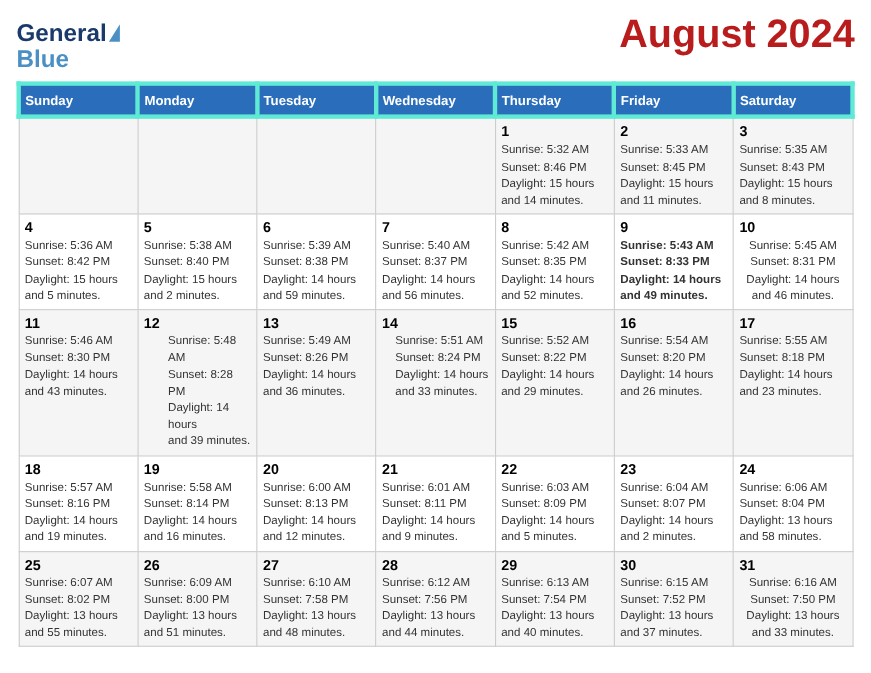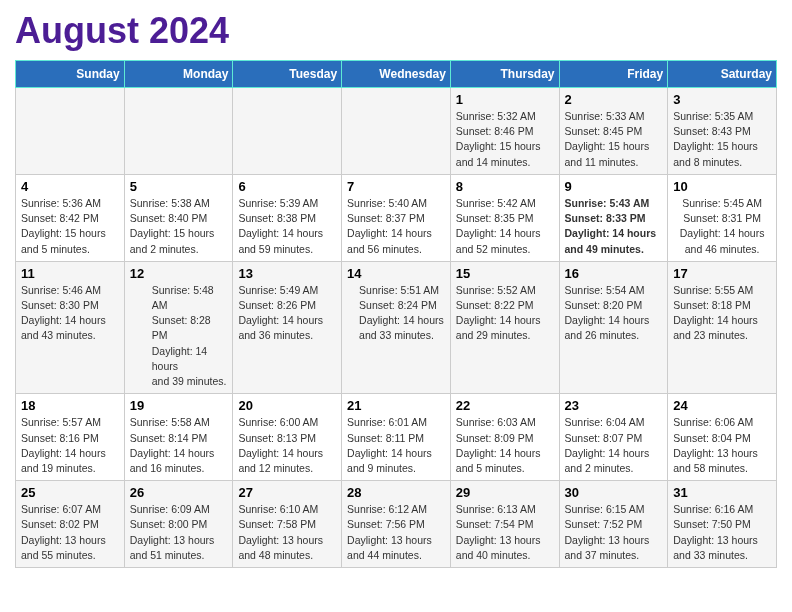--- a/index.html
+++ b/index.html
@@ -36,42 +36,42 @@
       display: inline-block;
       margin-left: 2px;
       vertical-align: middle;
     }
     .title-area {
       text-align: right;
     }
     .month-title {
       font-size: 36px;
       font-weight: bold;
-      color: #4c1d95;
+      color: #b91c1c;
     }
     .subtitle {
       font-size: 16px;
       font-weight: bold;
       color: #222;
     }
     table {
       width: 100%;
       border-collapse: collapse;
       font-size: 11px;
     }
     thead tr {
       background-color: #2a6ebb;
       color: white;
     }
     thead th {
       padding: 6px 4px;
-      text-align: right;
+      text-align: left;
       font-size: 12px;
       font-weight: bold;
-      border: 1px solid #5eead4;
+      border: 4px solid #5eead4;
     }
     tbody tr {
       vertical-align: top;
     }
     tbody td {
       border: 1px solid #ccc;
       padding: 4px 5px;
       vertical-align: top;
       min-height: 80px;
       height: 80px;
@@ -95,20 +95,27 @@
       line-height: 1.45;
     }
     .empty-cell {
       background-color: #f9f9f9;
     }
   </style>
 </head>
 <body>
 
 <div class="header-area">
+  <div class="logo">
+    <div style="display:flex; align-items:center;">
+      <span class="logo-text">General</span>
+      <span class="logo-triangle"></span>
+    </div>
+    <span class="logo-text" style="color:#4a90c4;">Blue</span>
+  </div>
   <div class="title-area">
     <div class="month-title">August 2024</div>
   </div>
 </div>
 
 <table>
   <thead>
     <tr>
     <th>Sunday</th>
         <th>Monday</th>
@@ -338,20 +345,20 @@
         </td>
         <td>
           <span class="day-number">30</span>
           <div class="day-info" style="white-space: pre-line;">Sunrise: 6:15 AM
 Sunset: 7:52 PM
 Daylight: 13 hours
 and 37 minutes.</div>
         </td>
         <td>
           <span class="day-number">31</span>
-          <div class="day-info" style="white-space: pre-line;">Sunrise: 6:16 AM
+          <div class="day-info" style="white-space: pre-line; text-align: center;">Sunrise: 6:16 AM
 Sunset: 7:50 PM
 Daylight: 13 hours
 and 33 minutes.</div>
         </td>
       </tr>
     </tbody>
 </table>
 
 </body></html>

